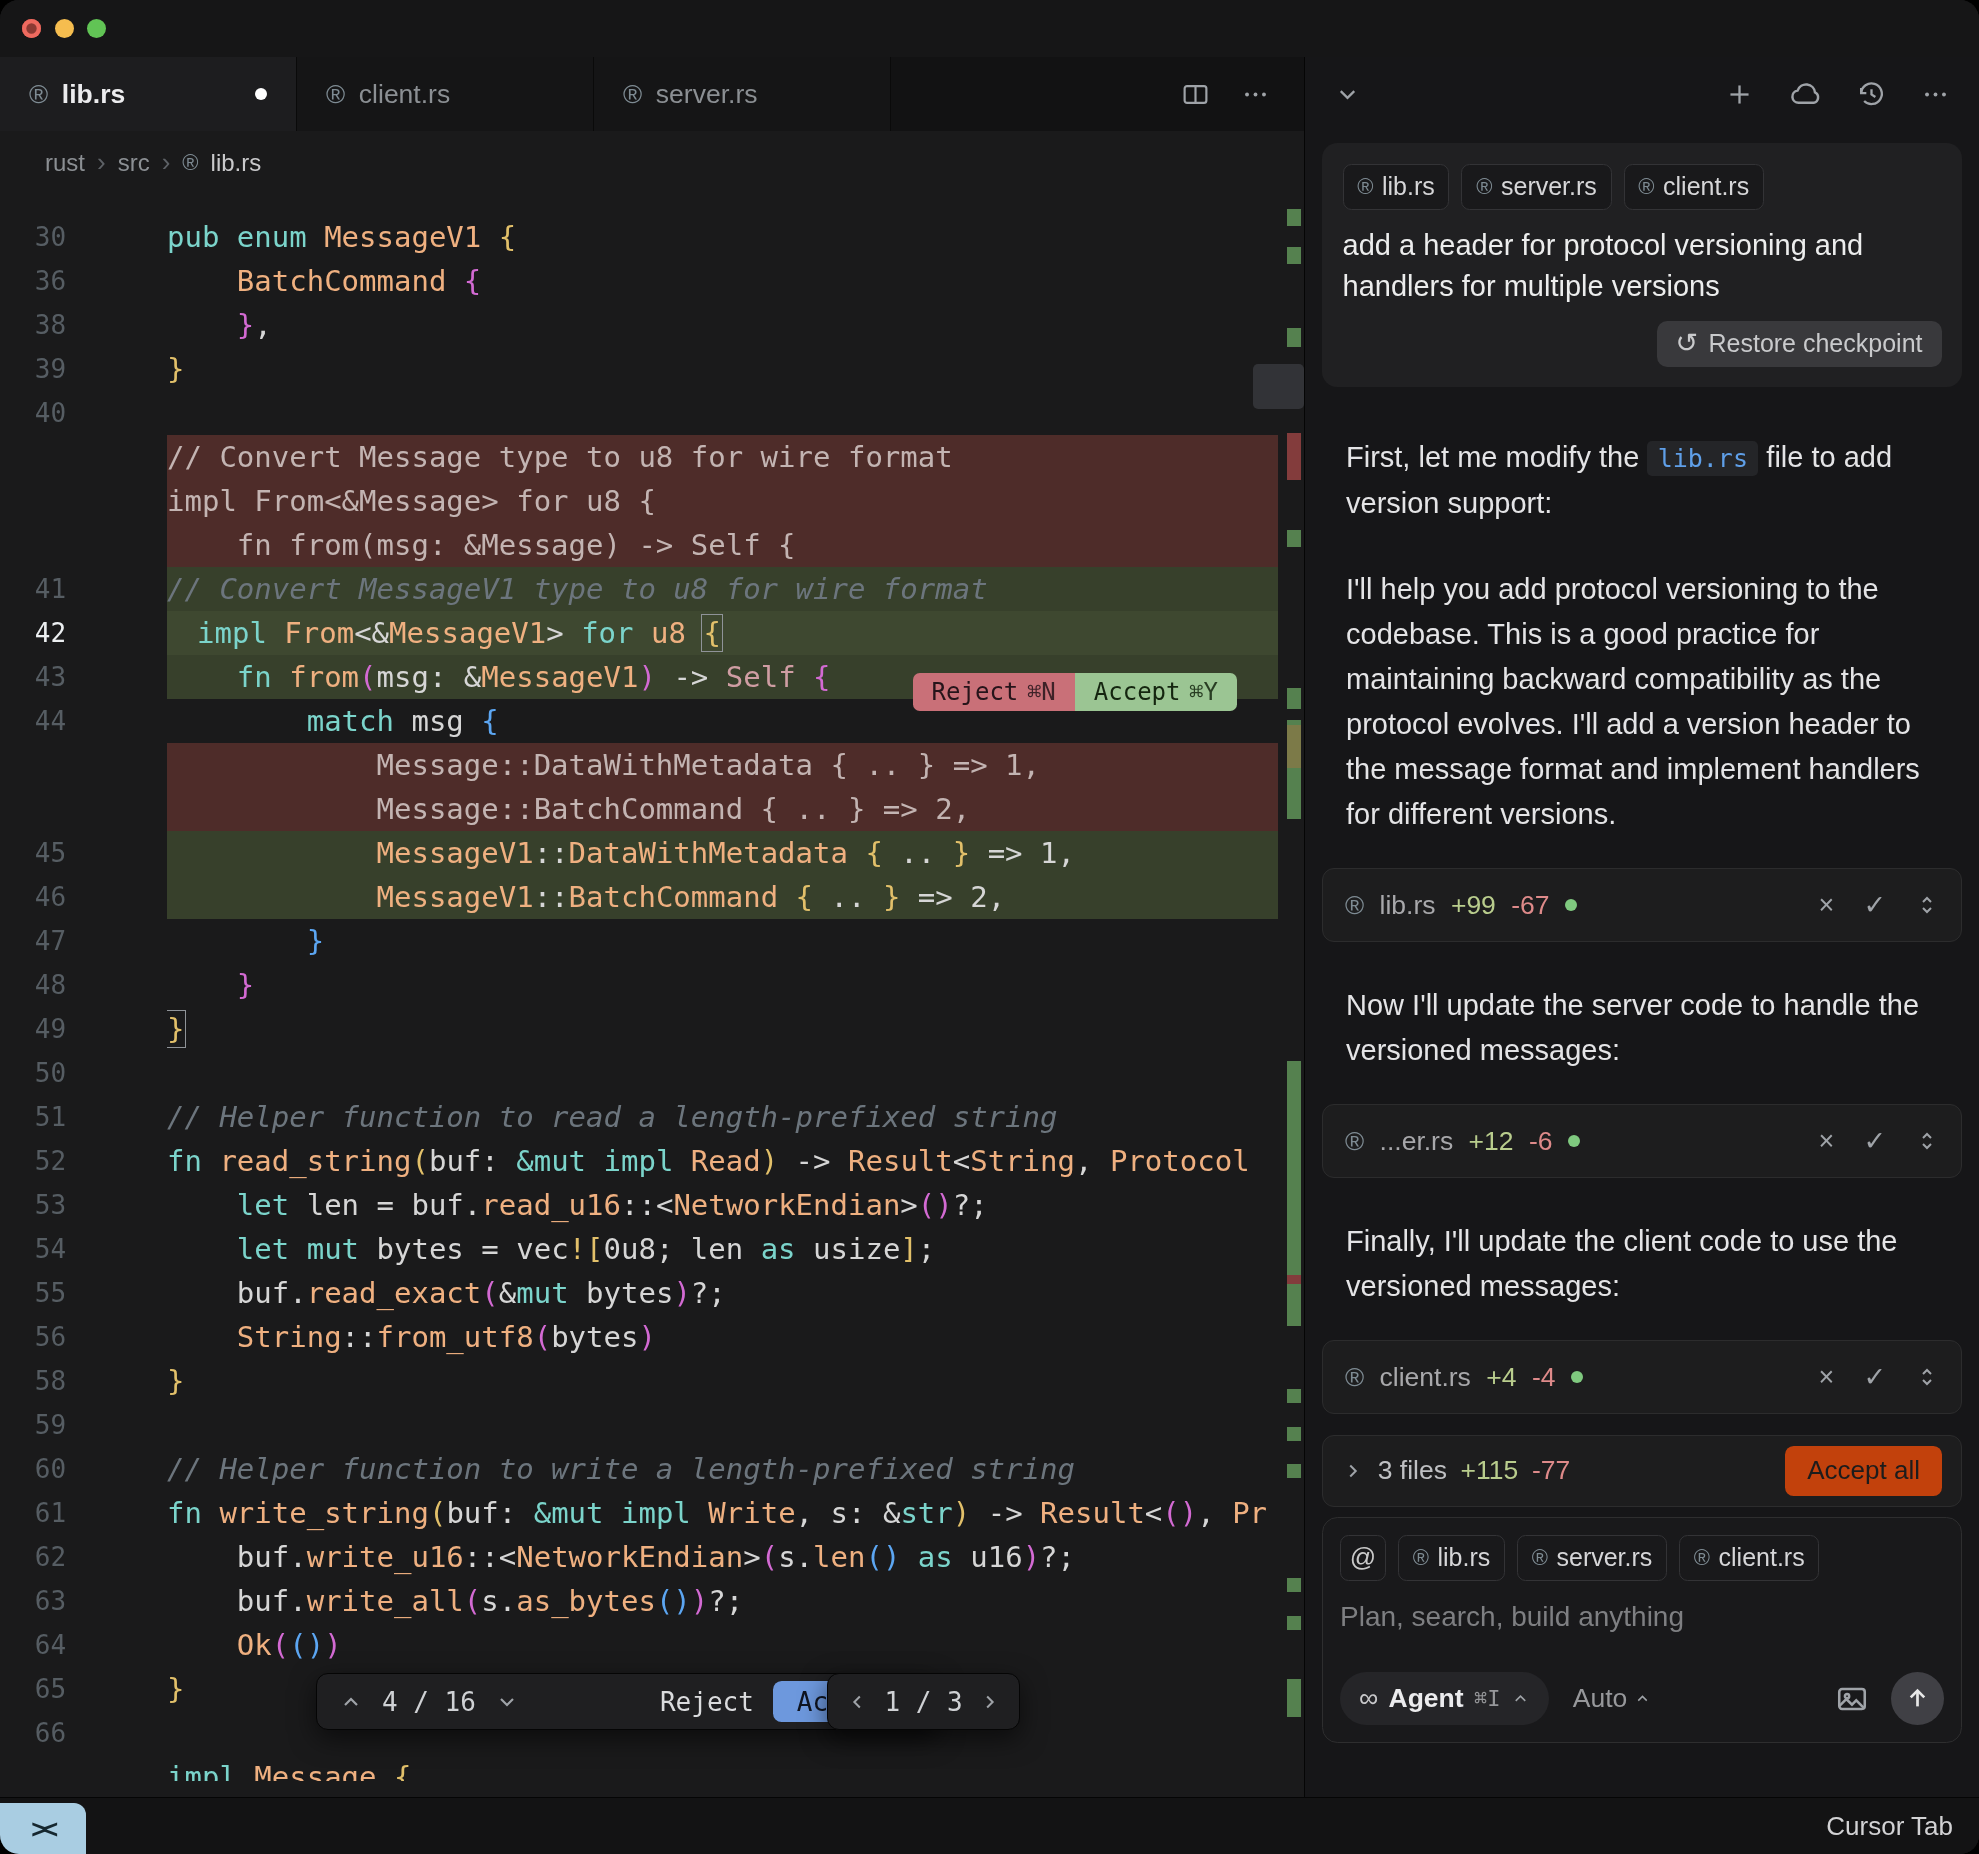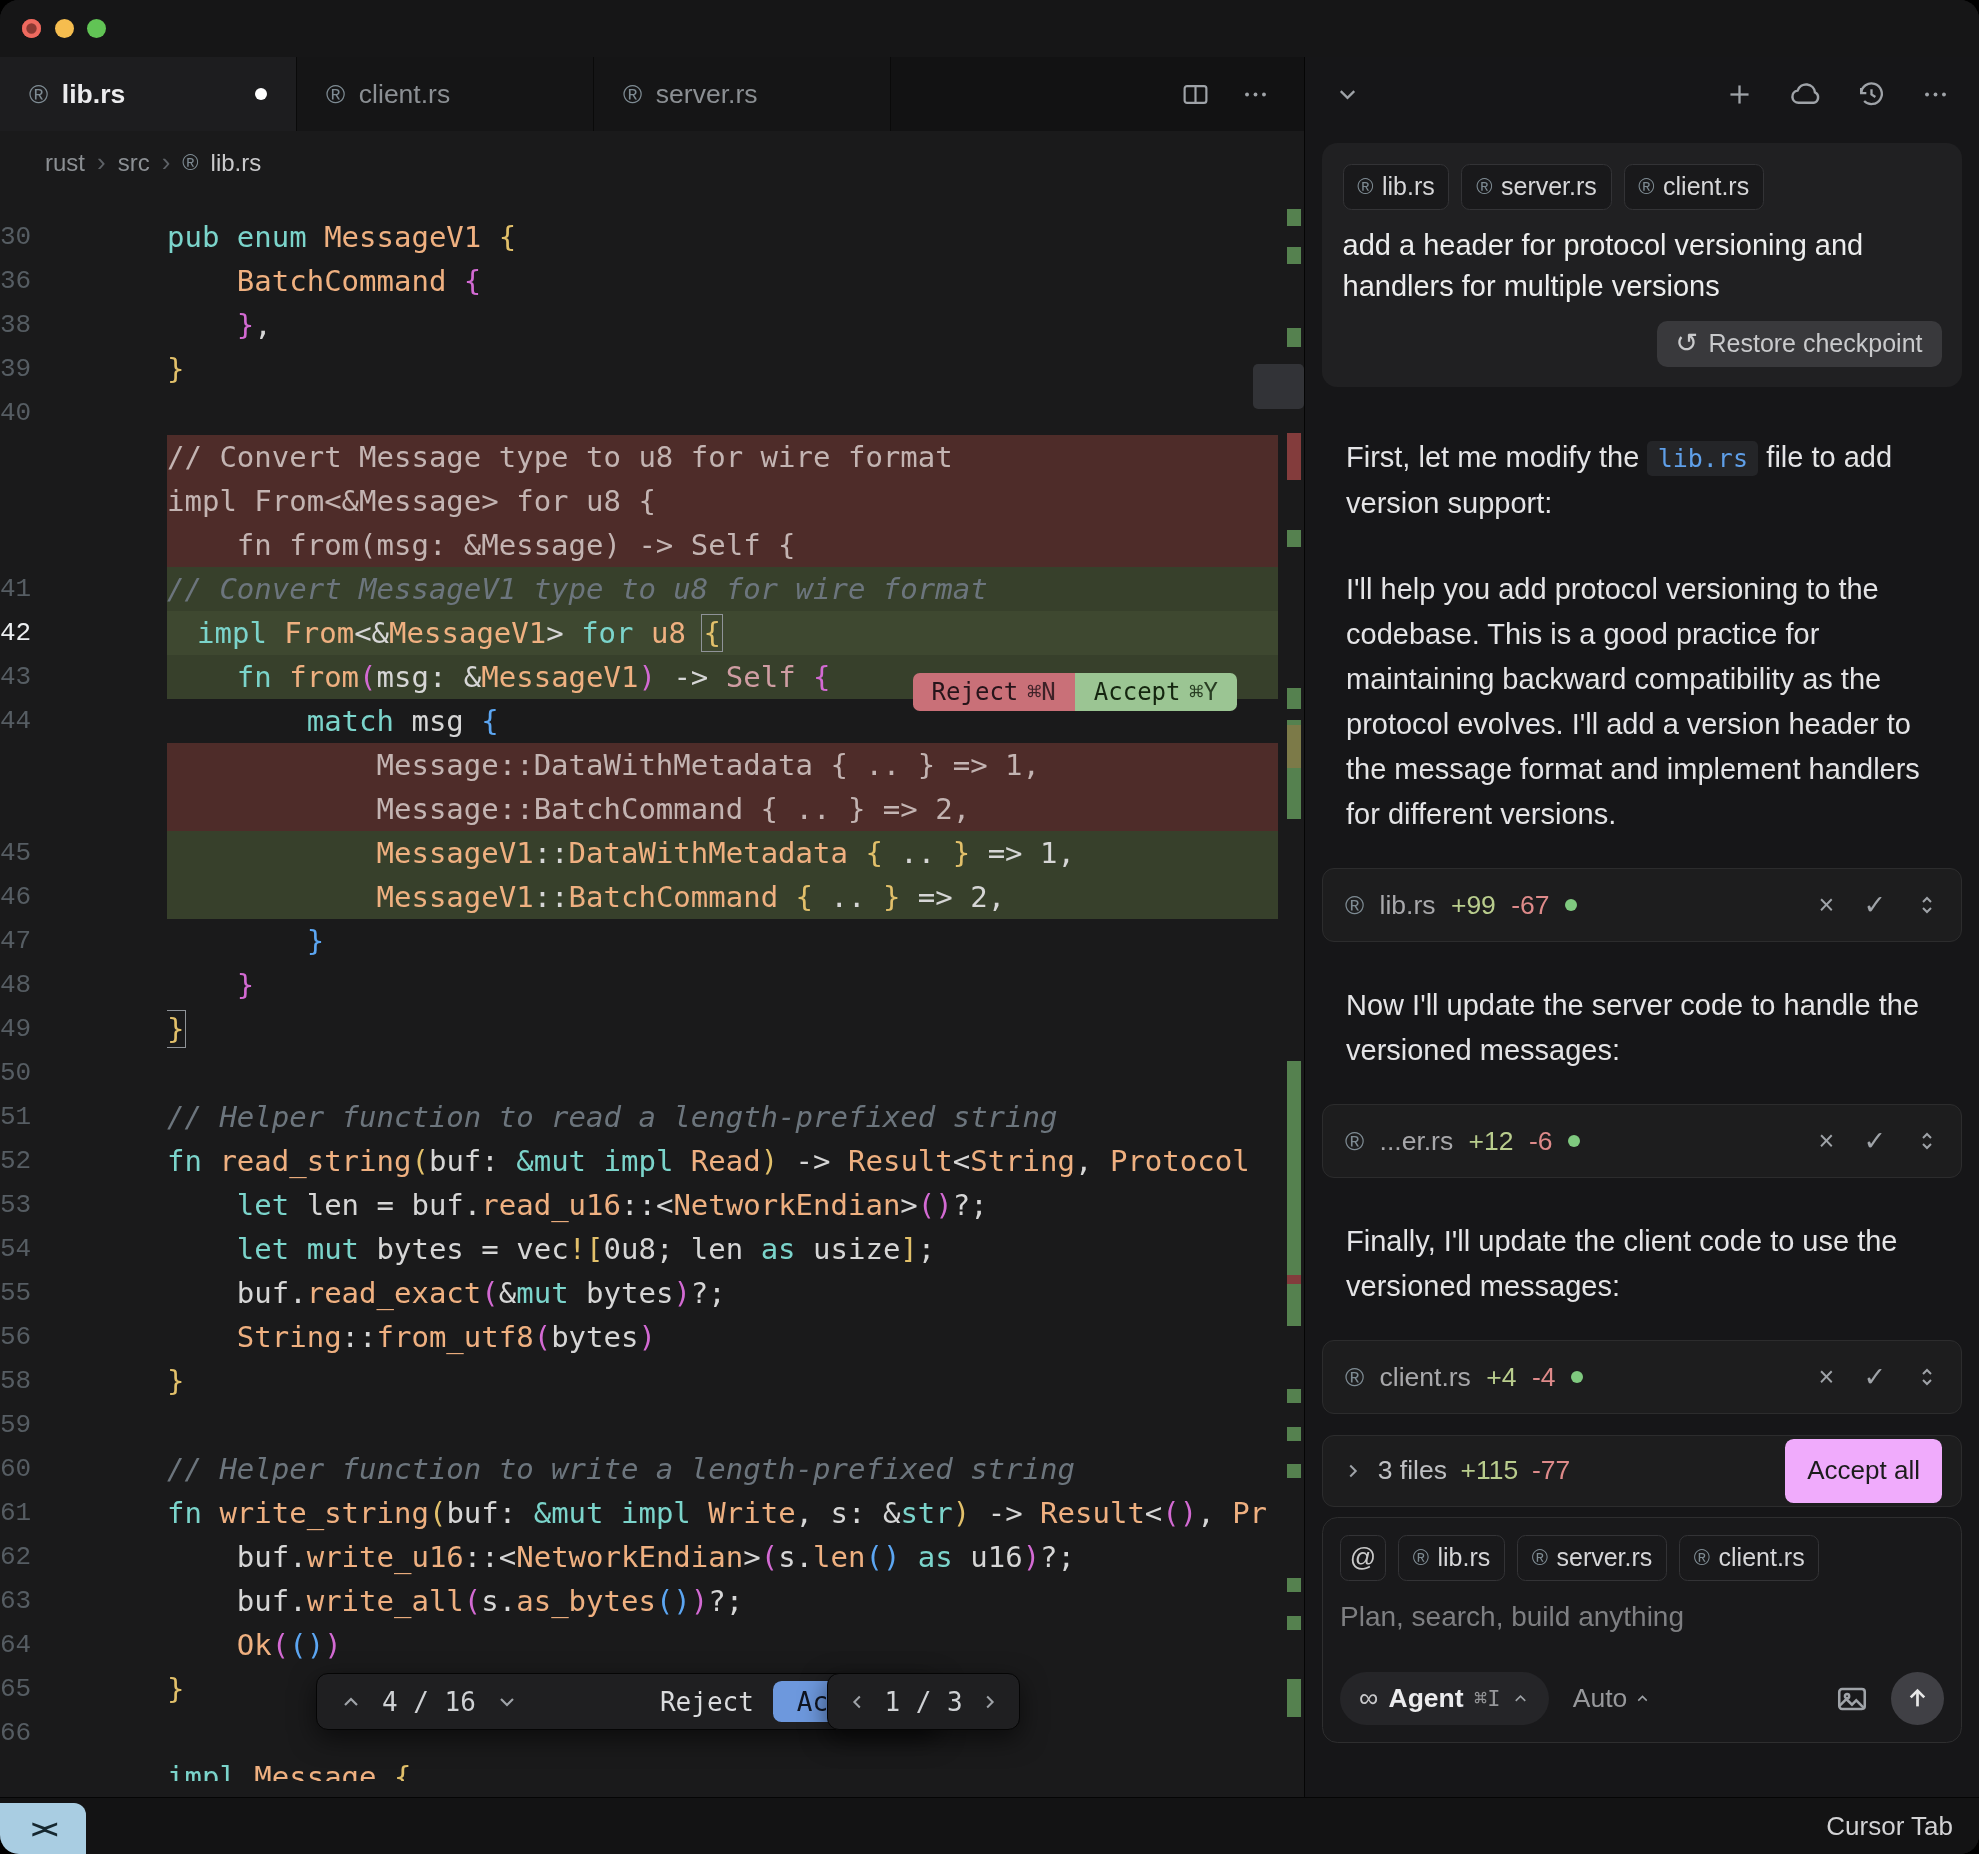--- a/index.html
+++ b/index.html
@@ -29,21 +29,21 @@
 
   .breadcrumb { height:63px; display:flex; align-items:center; padding-left:45px; gap:12px; font-size:24px; color:#8b8f93; background:#1a1a1b; }
   .breadcrumb .sep { color:#5d6166; font-size:26px; }
   .breadcrumb .bc-file { color:#c9c9cb; }
   .breadcrumb .ricon { font-size:22px; }
 
   
   .code { position:relative; flex:1; overflow:hidden; font-family:"DejaVu Sans Mono", monospace; font-size:29px; }
   #code-lines { padding-top:21.4px; }
   .cl { display:flex; height:44px; line-height:44px; padding-right:26px; }
-  .cl .ln { width:101px; flex:none; text-align:left; color:#565d63; font-size:26px;font-family:Liberation Mono, monospace; }
+  .cl .ln { width:101px; flex:none; text-align:center; color:#565d63; font-size:26px; }
   .cl .ct { flex:1; margin-left:66px; white-space:pre; color:#d6d6d6; overflow:hidden; }
   .cl.add .ct { background:#37402b; }
   .cl.cur .ct { background:#3e4830;padding-left:30px; }
   .cl.cur .ln { color:#eceff1; }
   .cl.del .ct { background:#4e2c29; }
   .cl.partial { height:26px; overflow:hidden; }
   .tok-k { color:#7bd4cb; }
   .tok-t { color:#efb080; }
   .tok-p { color:#d6d6d6; }
   .tok-c { color:#6c757d; font-style:italic; }
@@ -94,21 +94,21 @@
   .inline-code { font-family:"DejaVu Sans Mono", monospace; font-size:25px; color:#5f9fe8; background:#242528; border-radius:5.1px; padding:2.6px 10.3px; }
 
   .filecard { margin-top:31px; height:74px; background:#1d1d1e; border:1.7px solid #2c2c2d; border-radius:12px; display:flex; align-items:center; padding:0 22px; gap:15.4px; }
   .filecard .fname { color:#a8a8ab; font-size:26.5px; }
   .plus { color:#b9cd8d; font-size:26.5px;text-align:right; }
   .minus { color:#de8a8a; font-size:26.5px; }
   .gdot { width:12px; height:12px; border-radius:50%; background:#7fc97f; }
   .fc-actions { margin-left:auto; display:flex; align-items:center; gap:29px; color:#8f9296; font-size:27px; }
 
   .summary { margin-top:20.5px; height:72px; background:#1d1d1e; border:1.7px solid #2c2c2d; border-radius:12px; display:flex; align-items:center; padding:0 19px; gap:13.7px; font-size:26.5px; color:#bfc0c3; }
-  .acceptall { margin-left:auto; height:64px; padding:0 22px; background:#f0abfc; color:#1c1c1c; border:none; border-radius:8.6px; font-size:26px; font-family:inherit; cursor:pointer; }
+  .acceptall { margin-left:auto; height:50px; padding:0 22px; background:#c2410c; color:#1c1c1c; border:none; border-radius:8.6px; font-size:26px; font-family:inherit; cursor:pointer; }
 
   .inputcard { margin-top:10.3px; background:#19191b; border:1.7px solid #2e2e2f; border-radius:15.4px; padding:17px; }
   .placeholder { margin-top:20.5px; font-size:28px; color:#7e7f82; }
   .inputrow { margin-top:39px; display:flex; align-items:center; gap:24px; }
   .agentpill { display:inline-flex; align-items:center; gap:10.3px; height:53px; padding:0 19px; background:#252528; border-radius:26.5px; cursor:pointer; }
   .agentpill .inf { color:#c8c8ca; font-size:27px; }
   .agentpill .alabel { color:#ececee; font-size:26.5px; font-weight:bold; }
   .agentpill .akbd { color:#96979a; font-size:22px; font-family:"DejaVu Sans Mono", monospace; }
   .mode { color:#96979a; font-size:26.5px; display:inline-flex; align-items:center; gap:6.8px; cursor:pointer; }
   .ir-actions { margin-left:auto; display:flex; align-items:center; gap:22px; }

